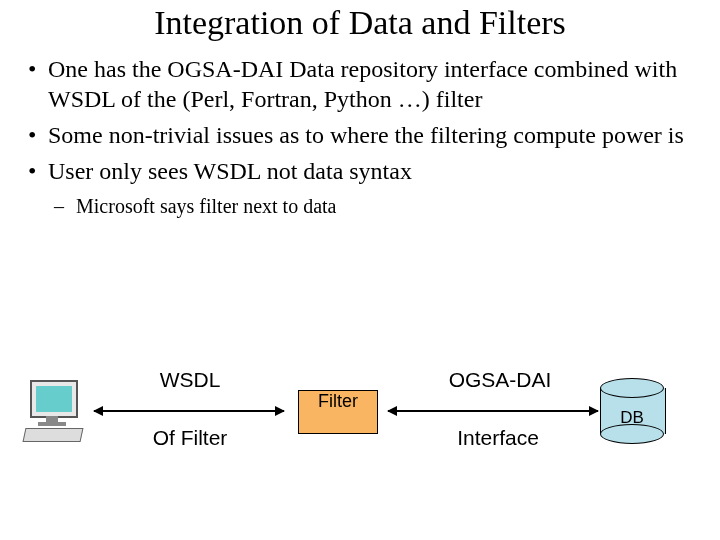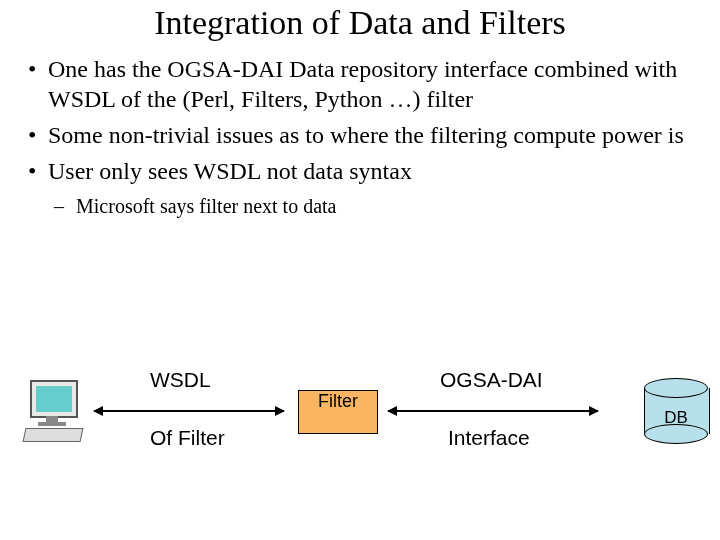--- a/index.html
+++ b/index.html
@@ -110,39 +110,40 @@
     top: -4px;
     width: 0; height: 0;
     border-top: 5px solid transparent;
     border-bottom: 5px solid transparent;
   }
   .arrow::before { left: -1px; border-right: 10px solid #000; }
   .arrow::after  { right: -1px; border-left: 10px solid #000; }
 
   .label {
     position: absolute;
+    text-align: center;
   }
 
   .filterbox {
     position: absolute;
     left: 298px;
     top: 30px;
     width: 78px;
     height: 42px;
     background: #f9b561;
     border: 1px solid #000;
     display: flex;
     align-items: flex-start;
     justify-content: center;
     font-size: 18px;
   }
 
   .db {
     position: absolute;
-    left: 644px;
+    left: 600px;
     top: 18px;
     width: 64px;
     height: 54px;
   }
   .db-body {
     position: absolute;
     left: 0; top: 10px;
     width: 64px; height: 46px;
     background: #b8e0ea;
     border-left: 1px solid #000;
@@ -173,21 +174,21 @@
     text-align: center;
     font-size: 17px;
   }
 </style>
 </head>
 <body>
 
 <div class="title">Integration of Data and Filters</div>
 
 <div class="bullets">
-  <div class="b1">One has the OGSA-DAI Data repository interface combined with WSDL of the (Perl, Filters, Python …) filter</div>
+  <div class="b1">One has the OGSA-DAI Data repository interface combined with WSDL of the (Perl, Fortran, Python …) filter</div>
   <div class="b1">Some non-trivial issues as to where the filtering compute power is</div>
   <div class="b1">User only sees WSDL not data syntax</div>
   <div class="b2">Microsoft says filter next to data</div>
 </div>
 
 <div class="diagram">
 
   <div class="computer">
     <div class="monitor">
         <div class="screen"></div>

